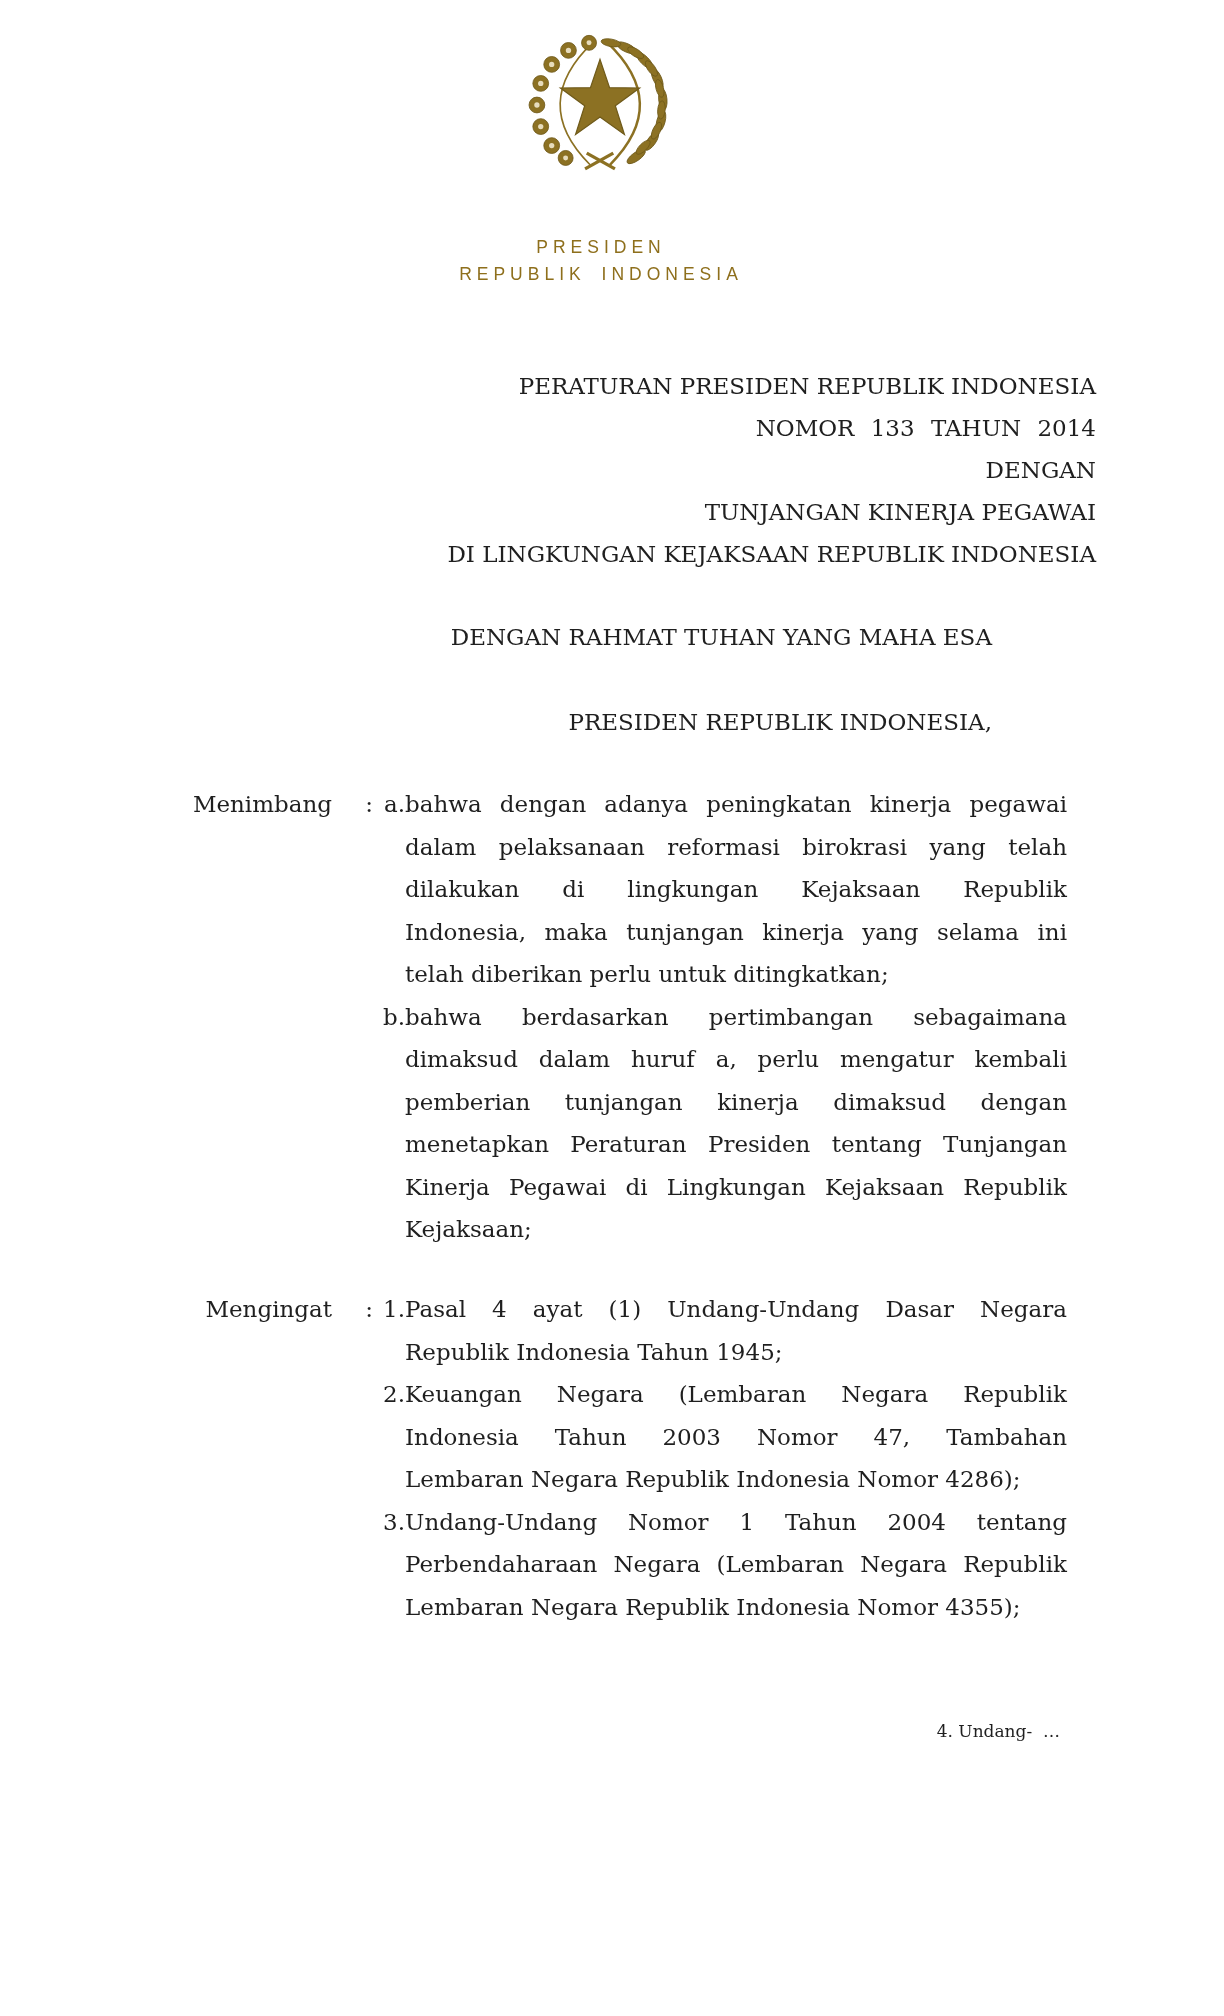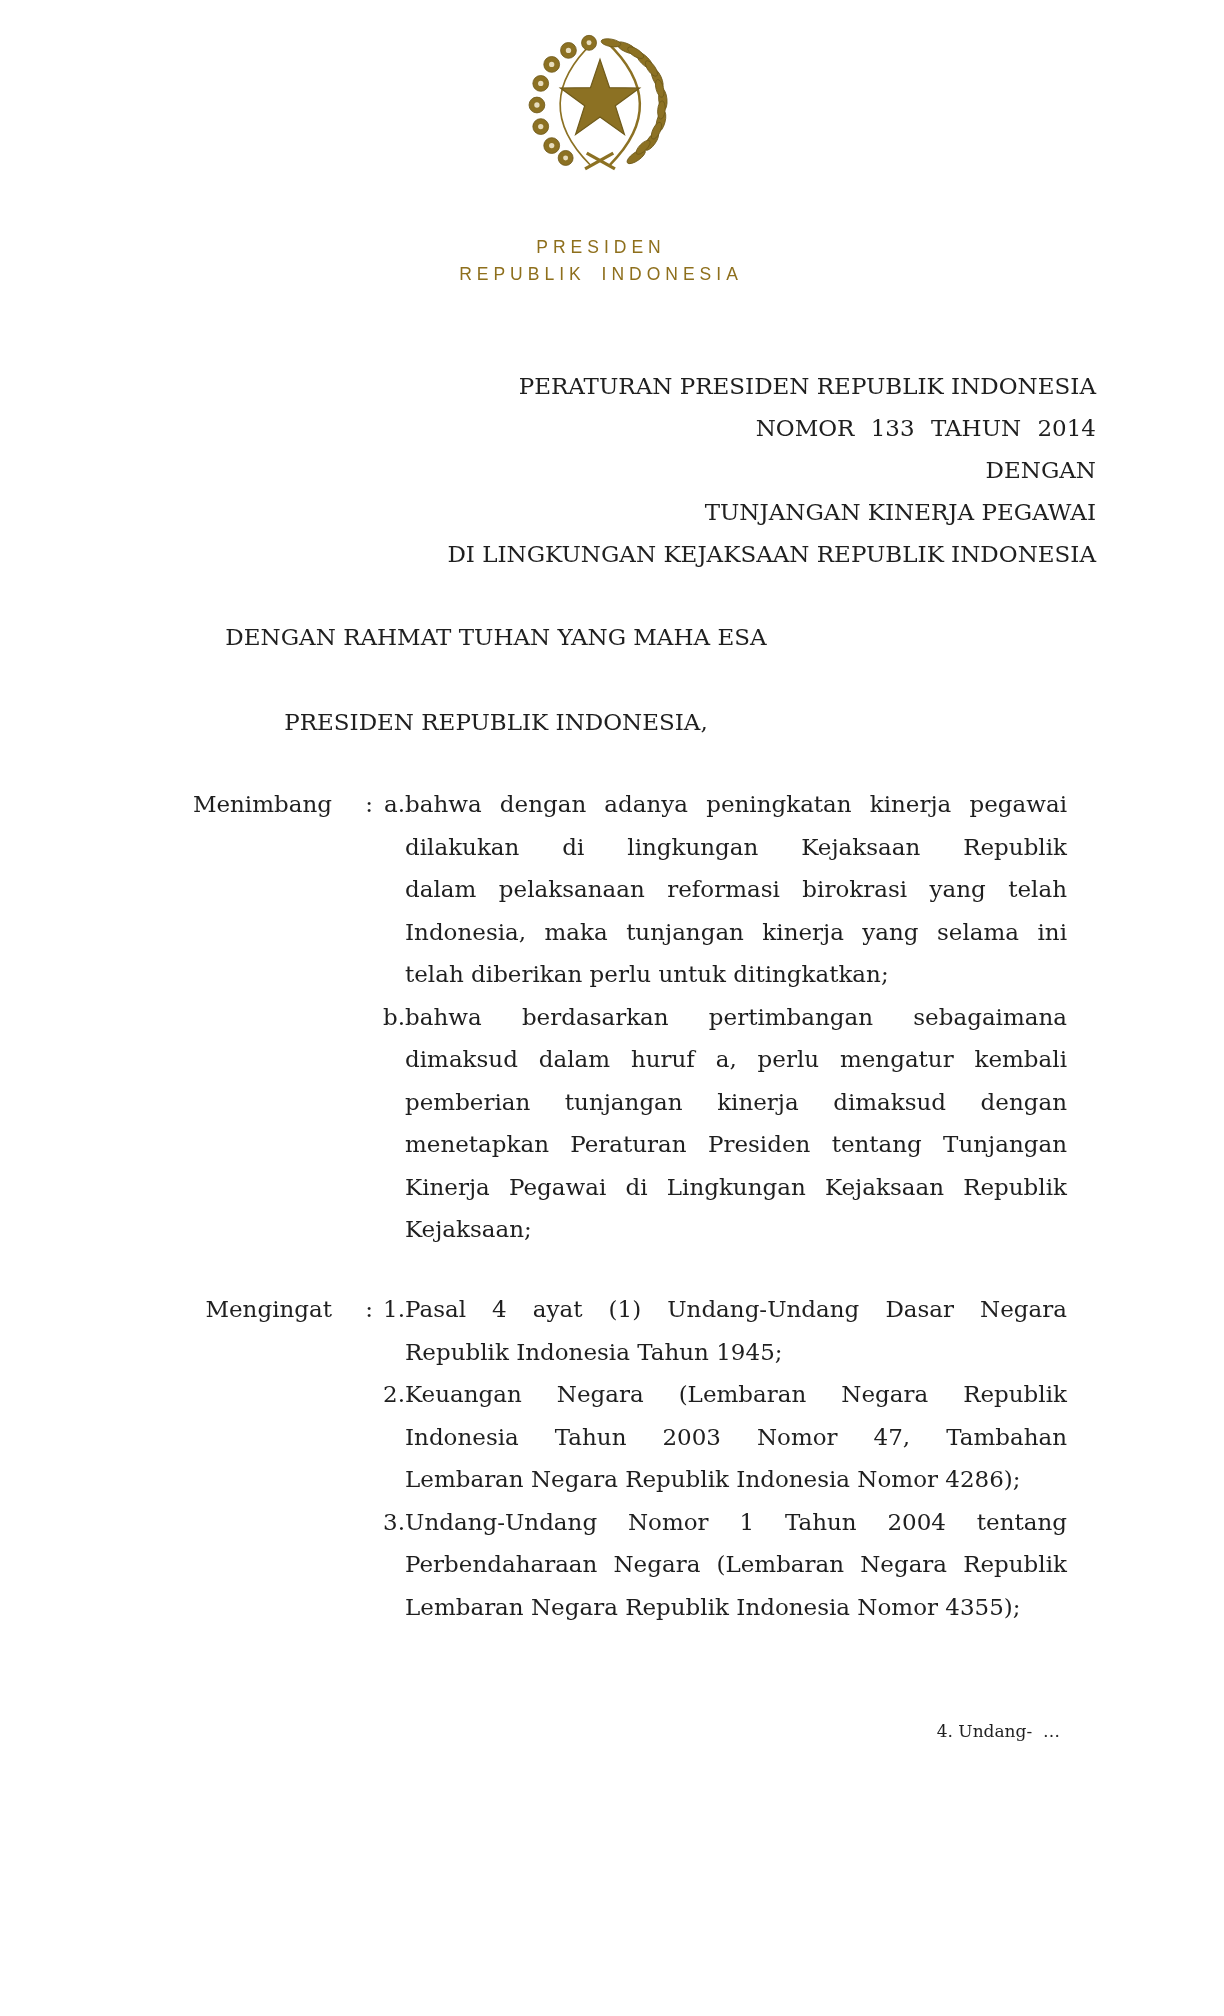--- a/index.html
+++ b/index.html
@@ -19,21 +19,21 @@
   }
   .lh1 { top:234px; }
   .lh2 { top:261px; }
   
   .title-block {
     position:absolute; left:0; top:365px; width:1068px;
     text-align:right; font-size:23px; line-height:42px;margin-left:28px;
   }
   .title-block .t-nomor { word-spacing:9px; }
   .center-line {
-    position:absolute; left:0; width:992px; text-align:center;
+    position:absolute; left:0; width:992px; text-align:right;
     font-size:23px; line-height:42px;
   }
   .invocation { top:616px; }
   .authority  { top:701px; }
   
   .clause {
     position:absolute; left:162px; width:905px;
     display:grid; grid-template-columns:170px 41px 32px auto;
     font-size:23px; line-height:42.5px;
   }
@@ -117,22 +117,22 @@
 
   <div class="center-line invocation">DENGAN RAHMAT TUHAN YANG MAHA ESA</div>
   <div class="center-line authority">PRESIDEN REPUBLIK INDONESIA,</div>
 
   <section class="clause considering">
     <div class="c-label">Menimbang</div>
     <div class="c-colon">:</div>
     <div class="c-marker">a.</div>
     <div class="c-text">
         <div class="ln">bahwa dengan adanya peningkatan kinerja pegawai</div>
+        <div class="ln">dalam pelaksanaan reformasi birokrasi yang telah</div>
         <div class="ln">dilakukan di lingkungan Kejaksaan Republik</div>
-        <div class="ln">dalam pelaksanaan reformasi birokrasi yang telah</div>
         <div class="ln">Indonesia, maka tunjangan kinerja yang selama ini</div>
         <div class="ln last">telah diberikan perlu untuk ditingkatkan;</div>
       </div>
     <div class="c-label"></div>
     <div class="c-colon"></div>
     <div class="c-marker">b.</div>
     <div class="c-text">
         <div class="ln">bahwa berdasarkan pertimbangan sebagaimana</div>
         <div class="ln">dimaksud dalam huruf a, perlu mengatur kembali</div>
         <div class="ln">pemberian tunjangan kinerja dimaksud dengan</div>

